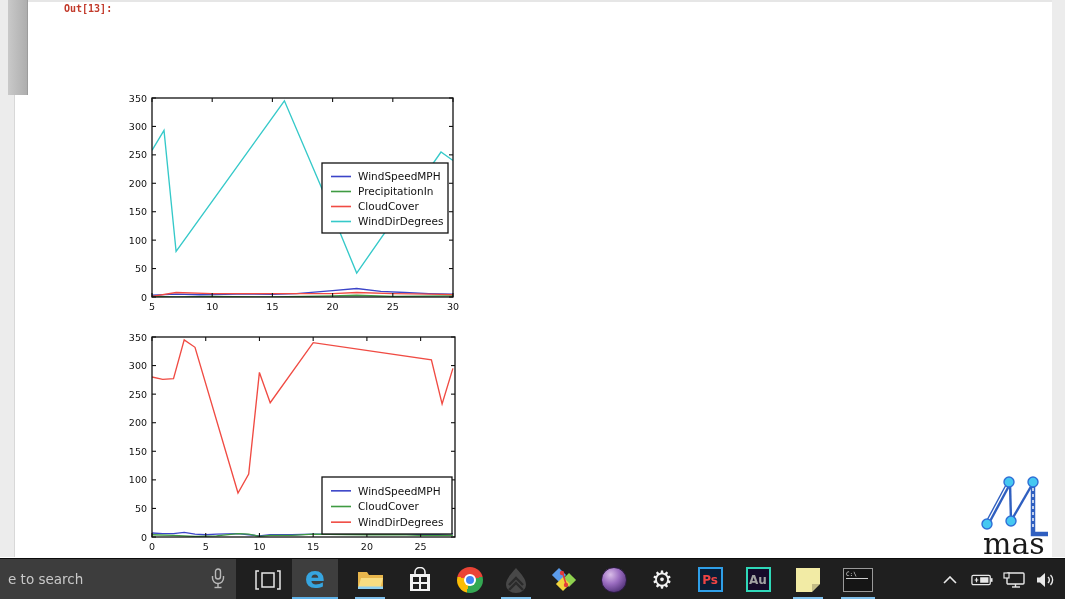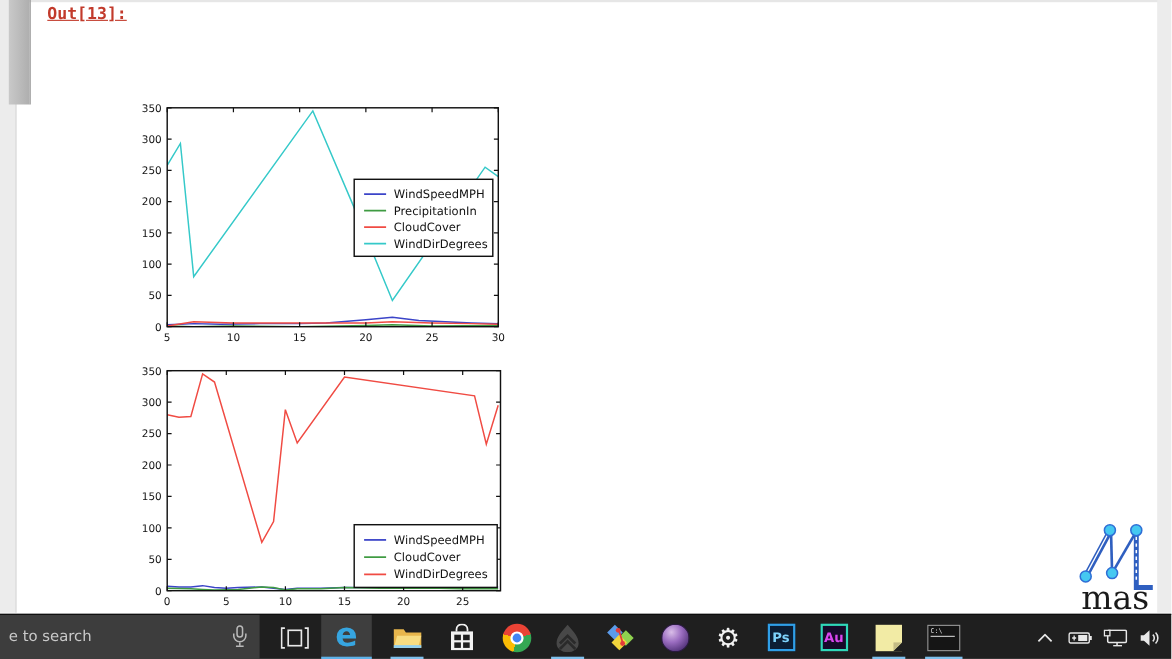--- a/index.html
+++ b/index.html
@@ -9,23 +9,23 @@
 
   
   .top-line { position:absolute; left:0; top:0; width:1065px; height:2px; background:#e6e6e6; }
   .left-gutter { position:absolute; left:0; top:0; width:15px; height:557px;
     background:#ececec; border-right:1px solid #d8d8d8; }
   .scroll-thumb { position:absolute; left:8px; top:0; width:20px; height:95px;
     background:linear-gradient(to right,#c9c9c9,#aeaeae); border-right:1px solid #9c9c9c; }
   .right-edge { position:absolute; left:1052px; top:0; width:13px; height:557px; background:#ececec; }
 
   
-  .out-prompt { position:absolute; left:43px; top:3px;
-    font-family:"DejaVu Sans Mono","Liberation Mono",monospace; font-size:15px;
-    color:#c23a2b; font-weight:bold;text-decoration:underline; }
+  .out-prompt { position:absolute; left:64px; top:3px;
+    font-family:"DejaVu Sans Mono","Liberation Mono",monospace; font-size:10px;
+    color:#c23a2b; font-weight:bold; }
   .console-pre { position:absolute; left:125px; top:3px;
     font-family:"DejaVu Sans Mono","Liberation Mono",monospace; font-size:11.5px;
     color:#1a1a1a; line-height:15.4px; white-space:pre; }
 
   
   svg.chart { position:absolute; }
   svg.chart text { font-family:"DejaVu Sans","Liberation Sans",sans-serif; }
 
   
   .watermark { position:absolute; left:981px; top:460px; width:80px; height:96px; z-index:5; }
@@ -52,24 +52,24 @@
   .chrome-ball::after { content:""; position:absolute; left:9px; top:9px; width:8px; height:8px;
     border-radius:50%; background:#4285f4; }
 
   .eclipse-ball { width:26px; height:26px; border-radius:50%;
     background:radial-gradient(circle at 35% 28%, #d9bde8 0%, #9a6cc0 40%, #5b3a82 75%, #3a2356 100%);
     border:1px solid #2a1a40; }
 
   .gear { font-size:24px; color:#f2f2f2; line-height:1; }
 
   .ps-tile { width:25px; height:25px; background:#0b1e35; border:2px solid #2f9fe8;
-    color:#7dd3fc; font-size:12px; font-weight:bold; display:flex; align-items:center;
+    color:#ef4444; font-size:12px; font-weight:bold; display:flex; align-items:center;
     justify-content:center; }
   .au-tile { width:25px; height:25px; background:#160b2a; border:2px solid #2fd8b8;
-    color:#d946ef; font-size:12px; font-weight:bold; display:flex; align-items:center;
+    color:#a3a3a3; font-size:12px; font-weight:bold; display:flex; align-items:center;
     justify-content:center; }
 
   .sticky { width:24px; height:24px; background:#f2eba5; position:relative; }
   .sticky::after { content:""; position:absolute; right:0; bottom:0; width:0; height:0;
     border-left:8px solid transparent; border-bottom:8px solid #1f1f1f; }
   .sticky::before { content:""; position:absolute; right:0; bottom:0; width:8px; height:8px;
     background:#c3bb85; clip-path:polygon(0 0, 0 100%, 100% 0); }
 
   .cmd { width:30px; height:24px; background:#151515; border:1px solid #9a9a9a; position:relative; }
   .cmd .cmd-label { position:absolute; left:2px; top:1px; font-size:6px; color:#ddd;

